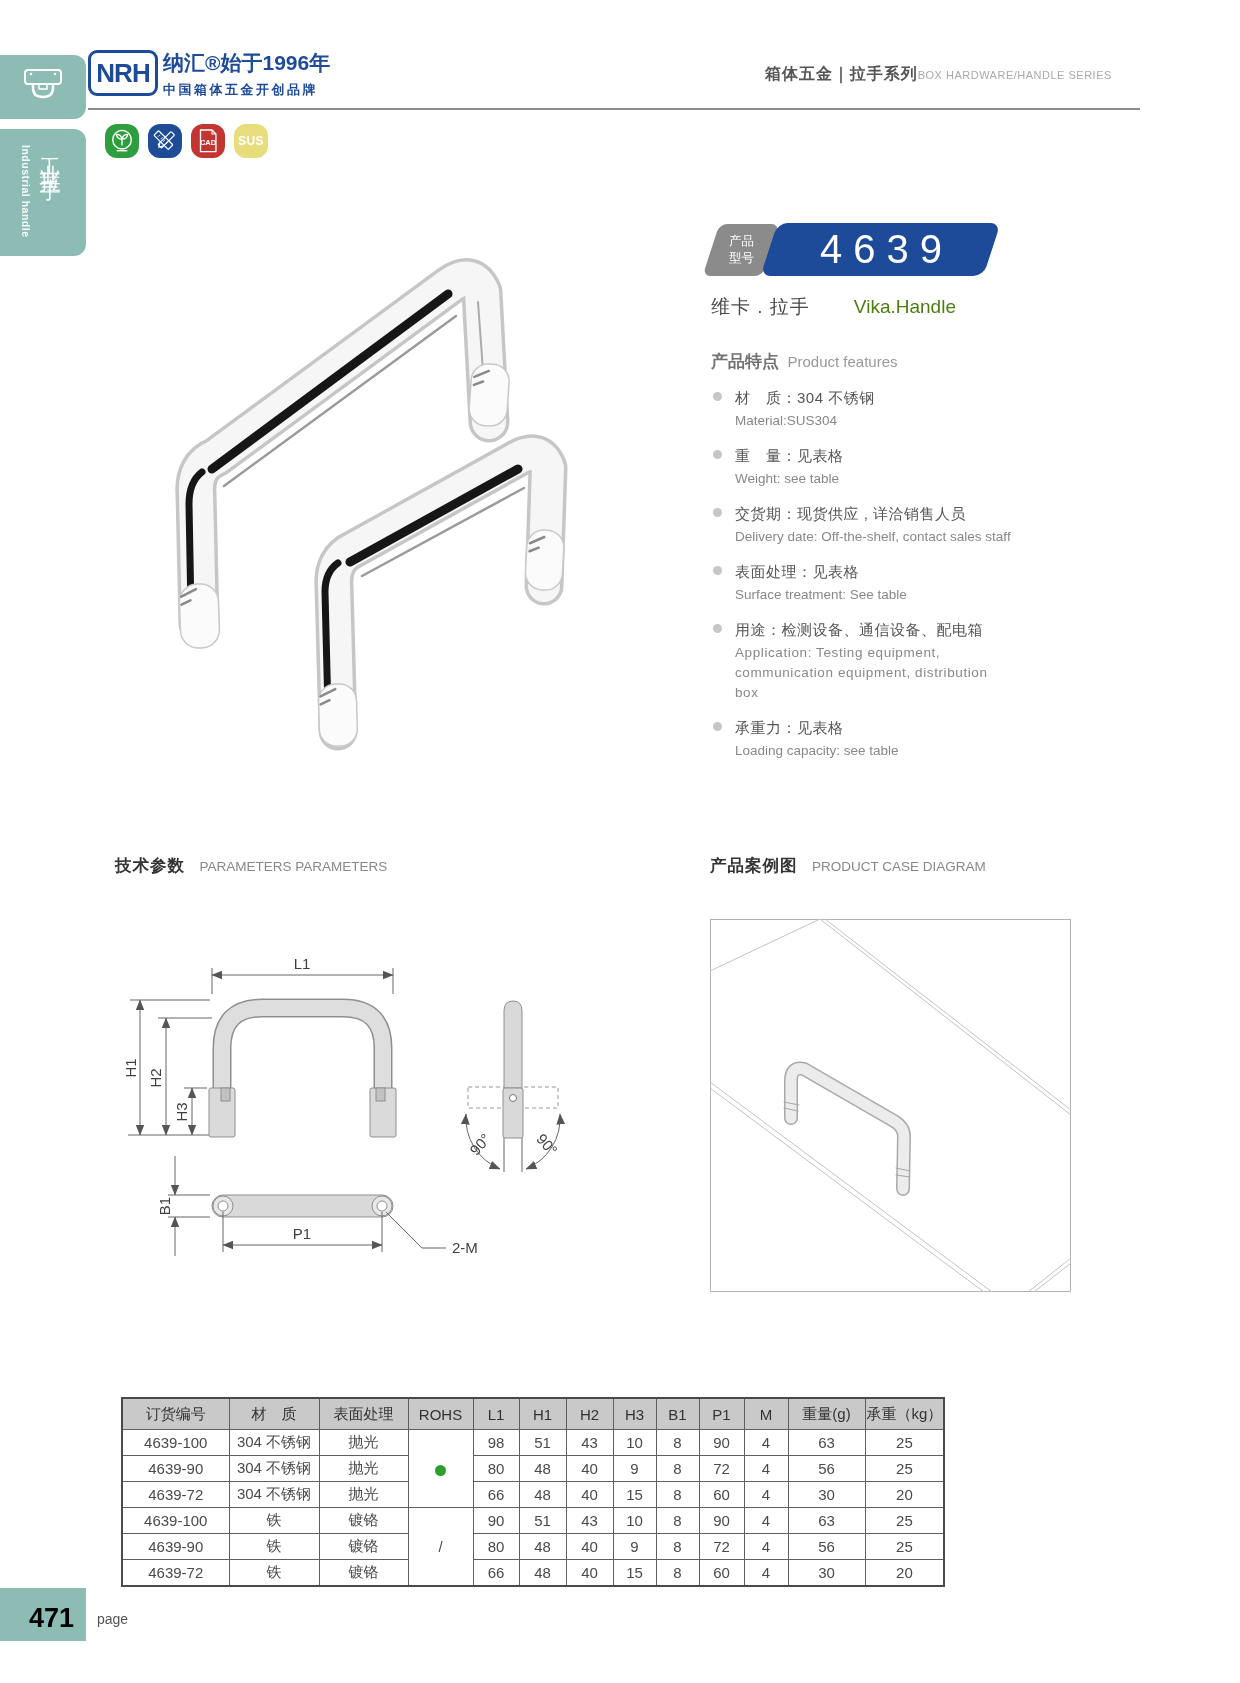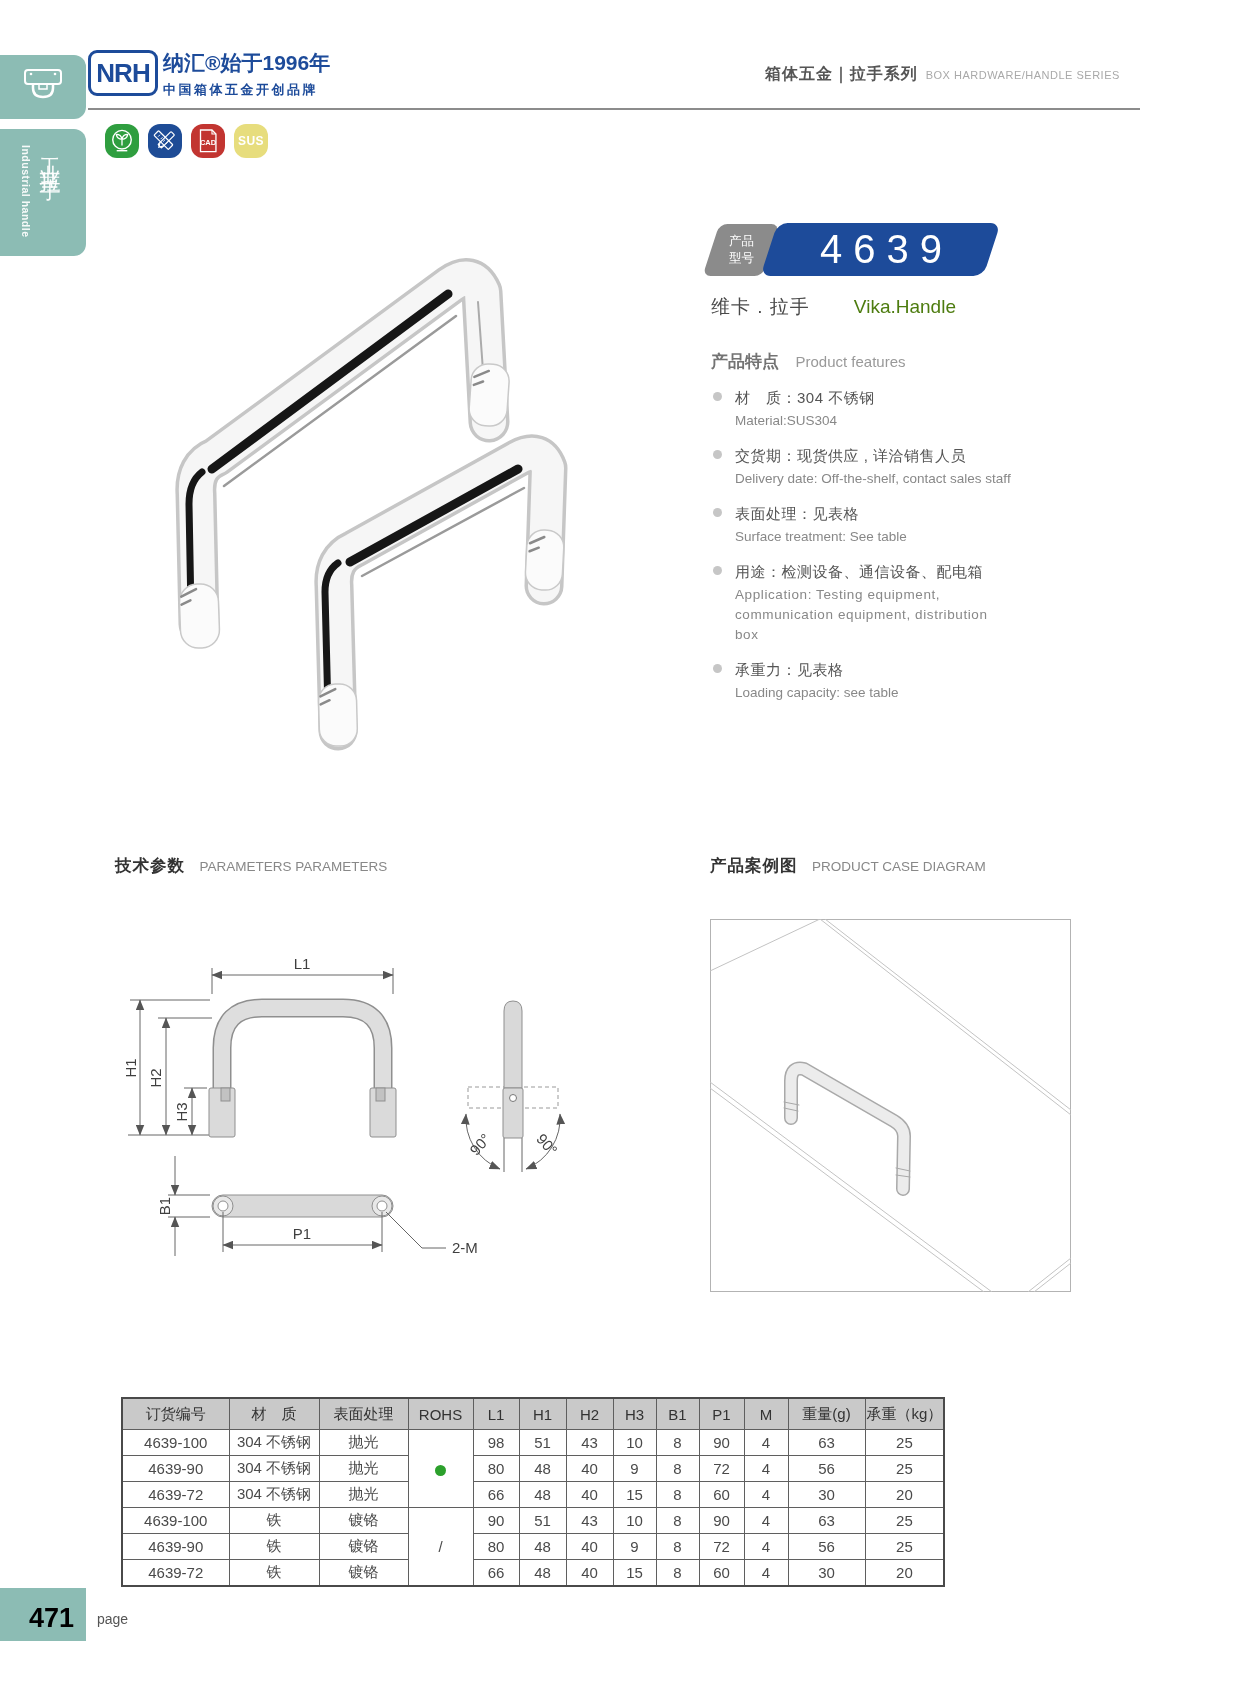--- a/index.html
+++ b/index.html
@@ -18,21 +18,21 @@
 
   
   #logo-box{left:88px;top:50px;width:64px;height:40px;border:3px solid var(--blue,#1d4b9a);border-radius:9px;
             display:flex;align-items:center;justify-content:center;}
   #logo-text{font-size:26px;font-weight:800;color:var(--blue,#1d4b9a);letter-spacing:-1px;}
   #slogan{left:163px;top:49px;white-space:nowrap;}
   #slogan .l1{font-size:21px;font-weight:bold;color:var(--blue,#1d4b9a);}
   #slogan .l2{font-size:13px;font-weight:bold;color:var(--blue,#1d4b9a);letter-spacing:2.5px;margin-top:4px;}
   #header-right{left:765px;top:64px;white-space:nowrap;display:flex;align-items:baseline;}
   #header-right .cn{font-size:16px;color:#555;font-weight:600;letter-spacing:1px;}
-  #header-right .en{font-size:11px;color:#a9a9a9;margin-left:8px;letter-spacing:.5px;}
+  #header-right .en{font-size:11px;color:#a9a9a9;margin-left:0;letter-spacing:.5px;}
   #divider{left:88px;top:108px;width:1052px;height:2px;background:#8c8c8c;}
 
   
   #cert-icons{left:105px;top:124px;display:flex;gap:9px;}
   .cert{width:34px;height:34px;border-radius:12px;display:flex;align-items:center;justify-content:center;}
   .cert.green{background:#2f9e3f;} .cert.blue{background:#1e4c96;}
   .cert.red{background:#c23531;} .cert.yellow{background:#e7dd7d;}
   .cert svg{display:block;}
   .sus-txt{font-size:12px;font-weight:bold;color:#fff;letter-spacing:.5px;}
 
@@ -44,21 +44,21 @@
              transform:skewX(-18deg);display:flex;align-items:center;justify-content:center;}
   #model-banner .t{transform:skewX(18deg);color:#fff;font-size:40px;letter-spacing:11px;padding-left:11px;}
   #product-name{left:711px;top:294px;display:flex;gap:44px;align-items:baseline;white-space:nowrap;}
   #product-name .cn{font-size:19px;color:#4a4a4a;letter-spacing:1px;}
   #product-name .en{font-size:19px;color:#4d7c0f;}
 
   
   #features{left:711px;top:350px;width:302px;}
   #features .title{white-space:nowrap;}
   #features .title .cn{font-size:17px;font-weight:bold;color:#737373;}
-  #features .title .en{font-size:15px;color:#999;margin-left:12px;}
+  #features .title .en{font-size:15px;color:#999;margin-left:4px;}
   #feature-list{margin-top:14px;}
   .feat{position:relative;padding-left:24px;margin-bottom:14px;}
   .feat .dot{position:absolute;left:2px;top:5px;width:9px;height:9px;border-radius:50%;background:#c6c6c6;}
   .feat .fcn{font-size:15px;color:#555;line-height:22px;letter-spacing:.5px;white-space:nowrap;}
   .feat .fen{font-size:13.5px;color:#888;line-height:20px;margin-top:2px;white-space:nowrap;}
   .feat.wrap .fen{white-space:normal;letter-spacing:.6px;}
 
   
   .sec{white-space:nowrap;}
   .sec .cn{font-size:16.5px;font-weight:bold;color:#333;letter-spacing:1px;}
@@ -200,20 +200,25 @@
   <div class="abs" id="features">
     <div class="title">
       <span class="cn">产品特点</span>
       <span class="en">Product features</span>
     </div>
     <div id="feature-list">
         <div class="feat">
           <span class="dot"></span>
           <div class="fcn">材　质：304 不锈钢</div>
           <div class="fen">Material:SUS304</div>
+        </div>
+        <div class="feat">
+          <span class="dot"></span>
+          <div class="fcn">重　量：见表格</div>
+          <div class="fen">Weight: see table</div>
         </div>
         <div class="feat">
           <span class="dot"></span>
           <div class="fcn">交货期：现货供应 , 详洽销售人员</div>
           <div class="fen">Delivery date: Off-the-shelf, contact sales staff</div>
         </div>
         <div class="feat">
           <span class="dot"></span>
           <div class="fcn">表面处理：见表格</div>
           <div class="fen">Surface treatment: See table</div>

